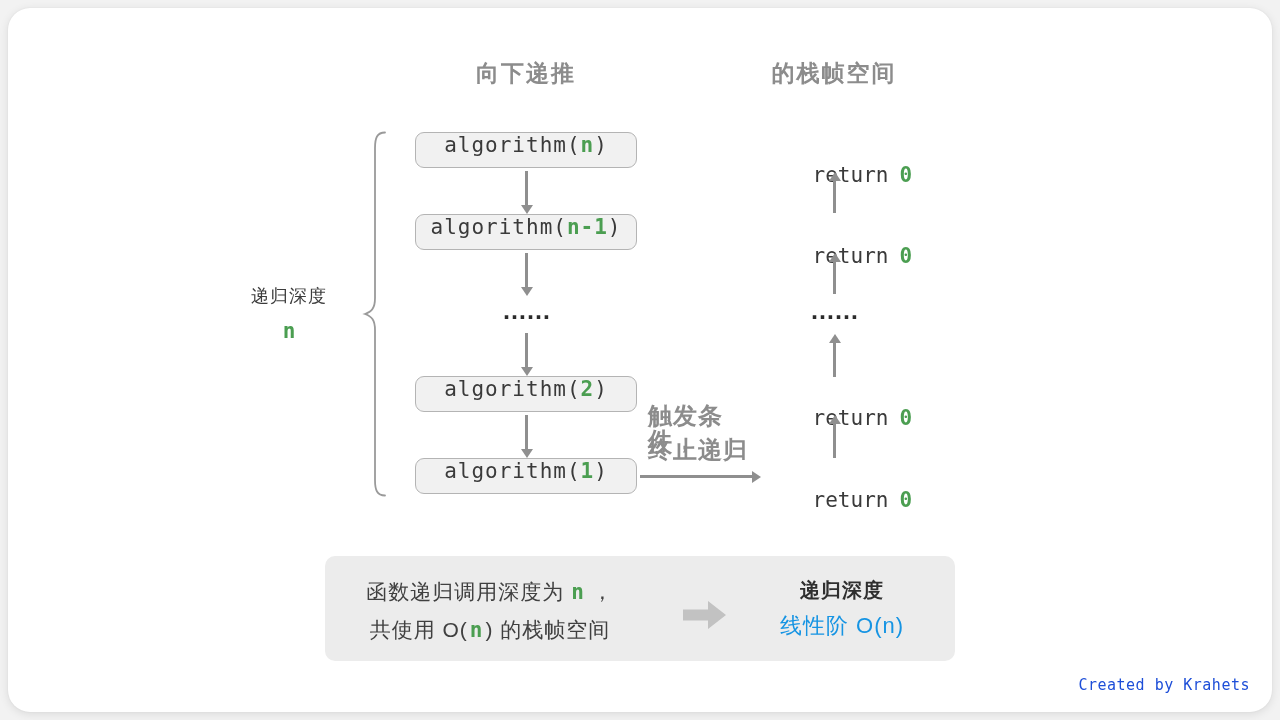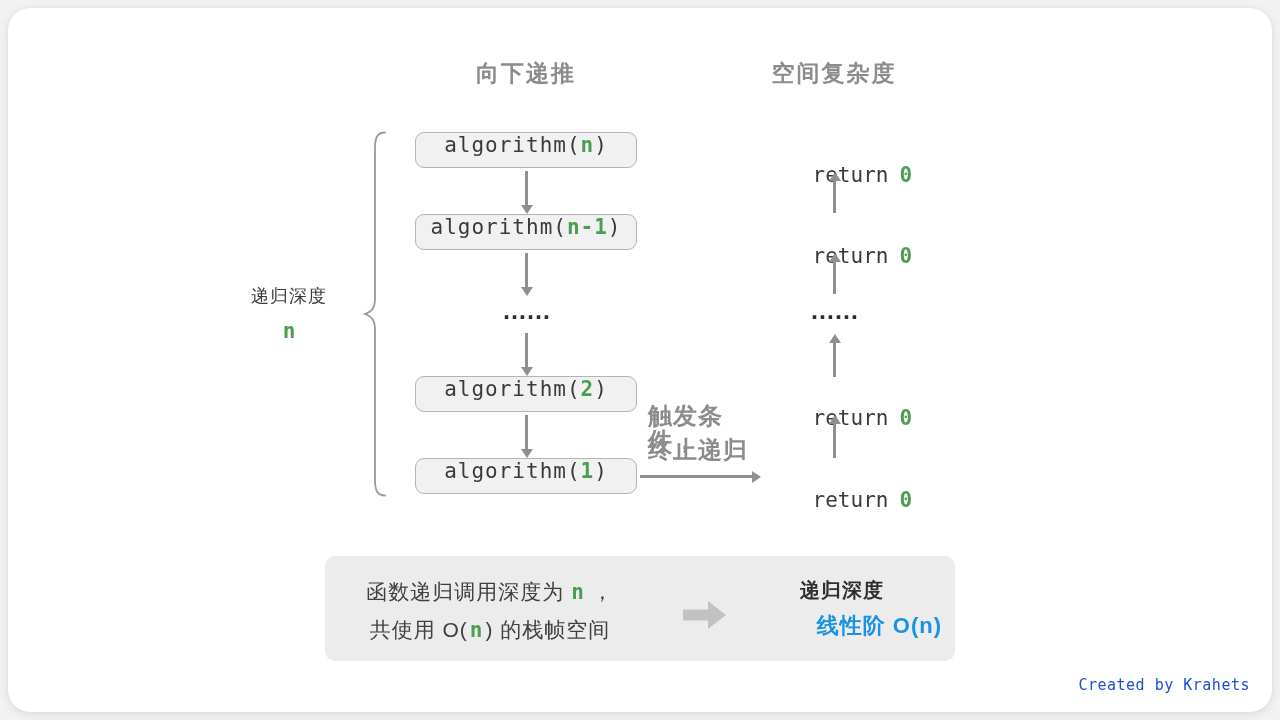--- a/index.html
+++ b/index.html
@@ -82,37 +82,37 @@
   .summary-panel{
     left:325px;top:556px;width:630px;height:105px;
     background:#ececec;border-radius:10px;
   }
   .summary-left{left:20px;top:0;width:330px;text-align:center;font-size:21px;color:#404040;letter-spacing:1px;}
   .summary-left .ln{position:absolute;left:0;width:330px;}
   .summary-left .l1{top:22px;}
   .summary-left .l2{top:60px;}
   .summary-left .green{margin:0 7px;font-family:"DejaVu Sans Mono","Liberation Mono",monospace;}
   .summary-title{left:417px;top:21px;width:200px;text-align:center;font-size:20px;font-weight:bold;color:#2f2f2f;letter-spacing:1px;}
-  .summary-value{left:417px;top:55px;width:200px;text-align:right;font-size:22px;font-weight:bold;color:var(--blue);letter-spacing:1px;}
+  .summary-value{left:417px;top:55px;width:200px;text-align:center;font-size:22px;font-weight:normal;color:var(--blue);letter-spacing:1px;}
 
   .watermark{
     left:1050px;top:676px;width:200px;text-align:right;
     font-family:"DejaVu Sans Mono","Liberation Mono",monospace;
     font-size:15px;color:#1d4ed8;letter-spacing:0.5px;
   }
   svg{display:block;}
 </style>
 </head>
 <body>
 
 <div class="stage">
   <div class="card"></div>
 
   <div class="abs col-header" style="left:426px;top:58px;">向下递推</div>
-  <div class="abs col-header" style="left:734px;top:58px;">空间复杂度</div>
+  <div class="abs col-header" style="left:734px;top:58px;">的栈帧空间</div>
 
   <svg class="abs" style="left:362px;top:131px;" width="26" height="366" viewBox="0 0 26 366">
     <path d="M 23 1.5 C 15 1.5, 13 7, 13 17 L 13 167 C 13 177, 10 180.5, 3 183 C 10 185.5, 13 189, 13 199 L 13 349 C 13 359, 15 364.5, 23 364.5" fill="none" stroke="#9a9a9a" stroke-width="1.8" stroke-linecap="round"></path>
   </svg>
   <div class="abs depth-label" style="top:284px;">递归深度</div>
   <div class="abs depth-var green" style="top:319px;">n</div>
 
   <div class="abs call-box code" style="top:132px;">
     <span>algorithm(</span>
       <span class="green">n</span>

